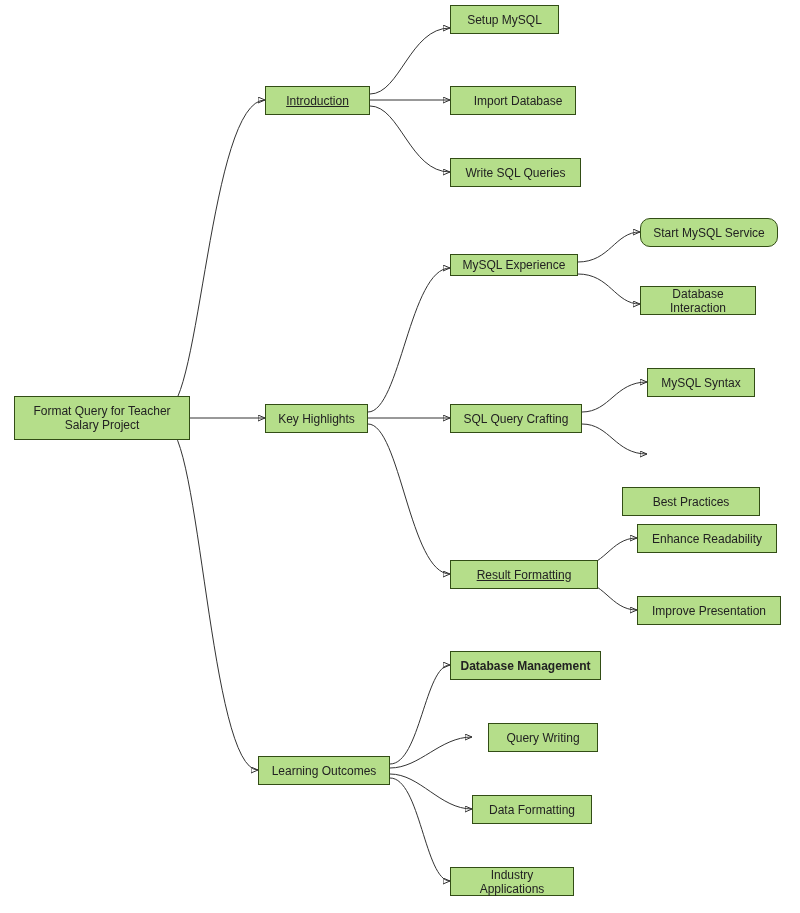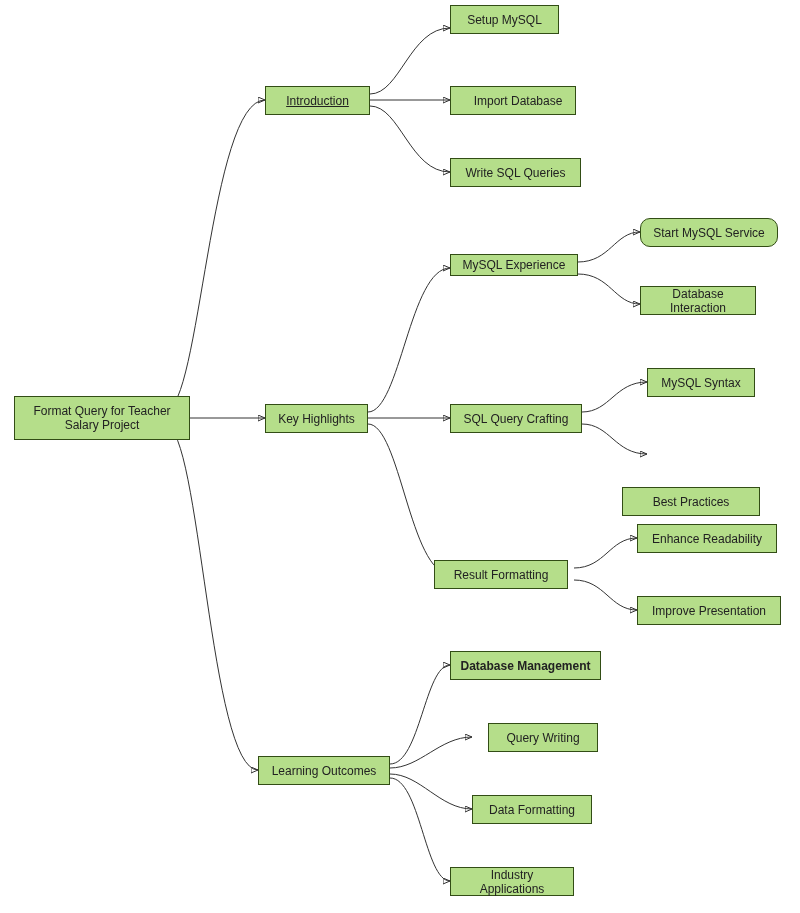--- a/index.html
+++ b/index.html
@@ -82,21 +82,21 @@
 <div class="node" style="left:265px; top:86px; width:105px; height:29px;text-decoration:underline;">Introduction</div>
 <div class="node" style="left:265px; top:404px; width:103px; height:29px;">Key Highlights</div>
 <div class="node" style="left:258px; top:756px; width:132px; height:29px;">Learning Outcomes</div>
 
 <div class="node" style="left:450px; top:5px; width:109px; height:29px;text-align:right;">Setup MySQL</div>
 <div class="node" style="left:450px; top:86px; width:126px; height:29px;padding-left:16px;">Import Database</div>
 <div class="node" style="left:450px; top:158px; width:131px; height:29px;">Write SQL Queries</div>
 
 <div class="node" style="left:450px; top:254px; width:128px; height:22px;">MySQL Experience</div>
 <div class="node" style="left:450px; top:404px; width:132px; height:29px;">SQL Query Crafting</div>
-<div class="node" style="left:434px; top:560px; width:134px; height:29px;">Result Formatting</div>
+<div class="node" style="left:450px; top:560px; width:148px; height:29px;text-decoration:underline;">Result Formatting</div>
 
 <div class="node" style="left:640px; top:218px; width:138px; height:29px;border-radius:10px;">Start MySQL Service</div>
 <div class="node" style="left:640px; top:286px; width:116px; height:29px;">Database Interaction</div>
 
 <div class="node" style="left:647px; top:368px; width:108px; height:29px;">MySQL Syntax</div>
 <div class="node" style="left:622px; top:440px; width:138px; height:29px;margin-top:47px;">Best Practices</div>
 
 <div class="node" style="left:637px; top:524px; width:140px; height:29px;">Enhance Readability</div>
 <div class="node" style="left:637px; top:596px; width:144px; height:29px;">Improve Presentation</div>
 

